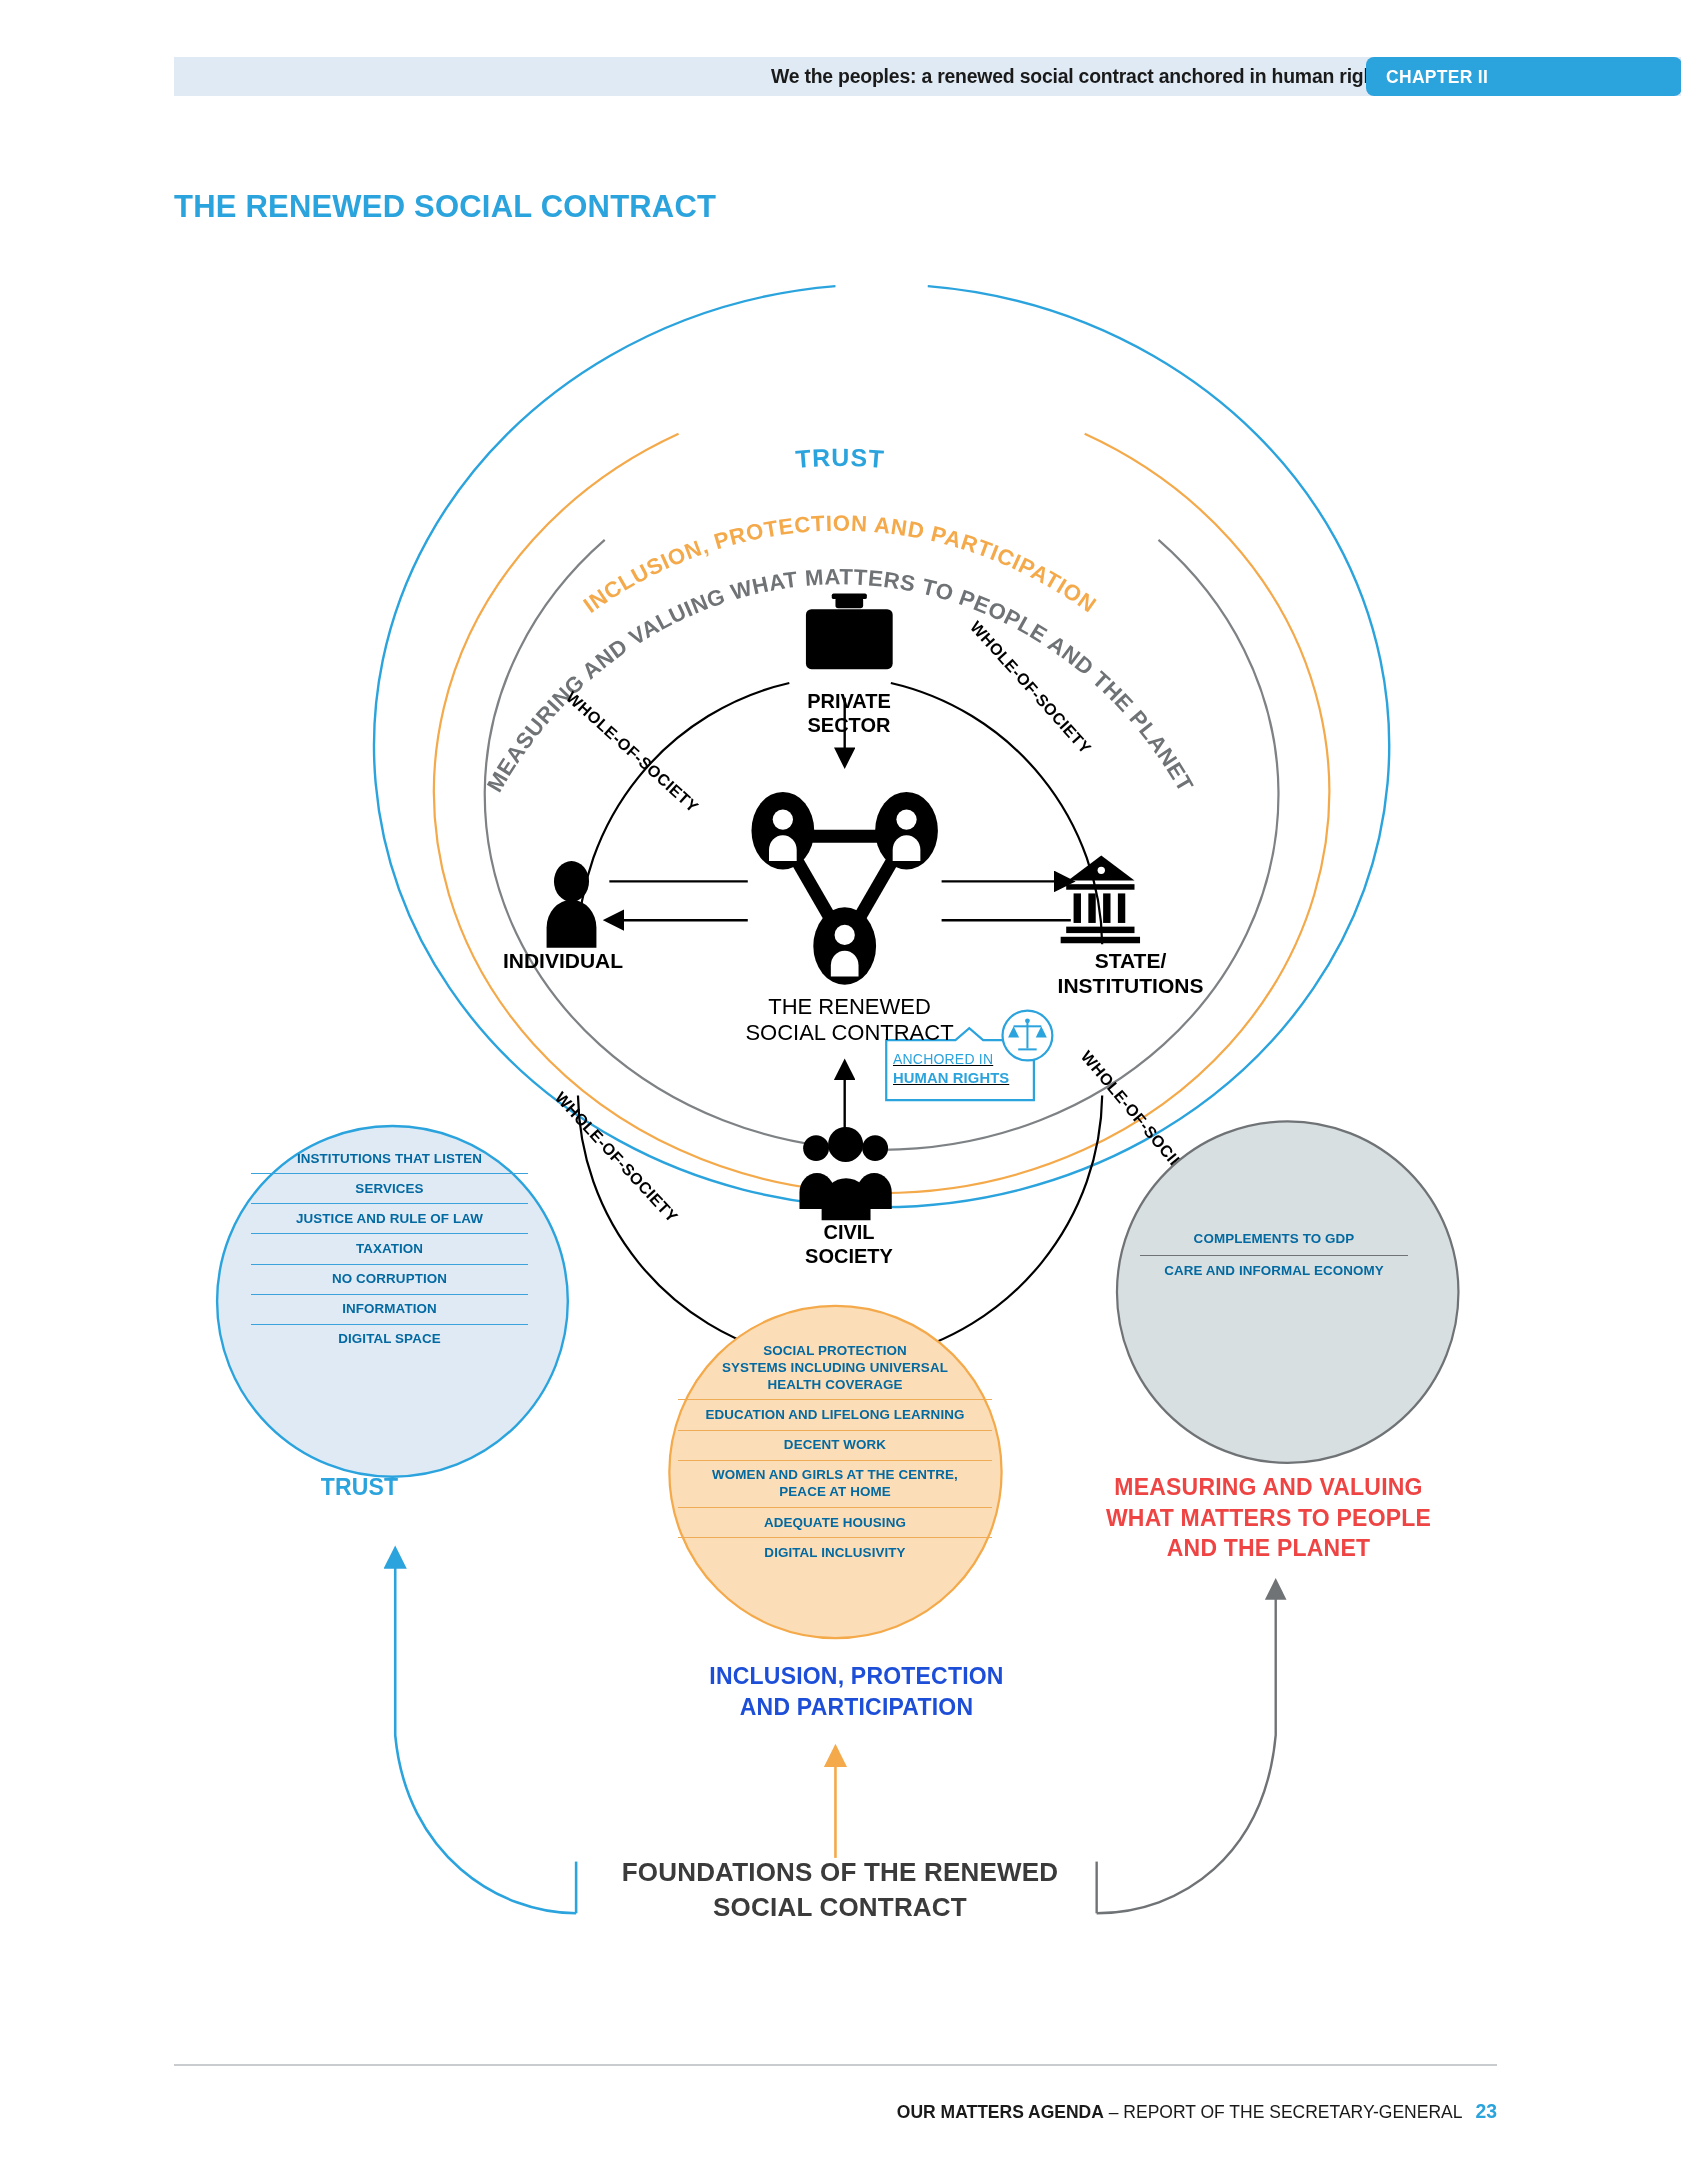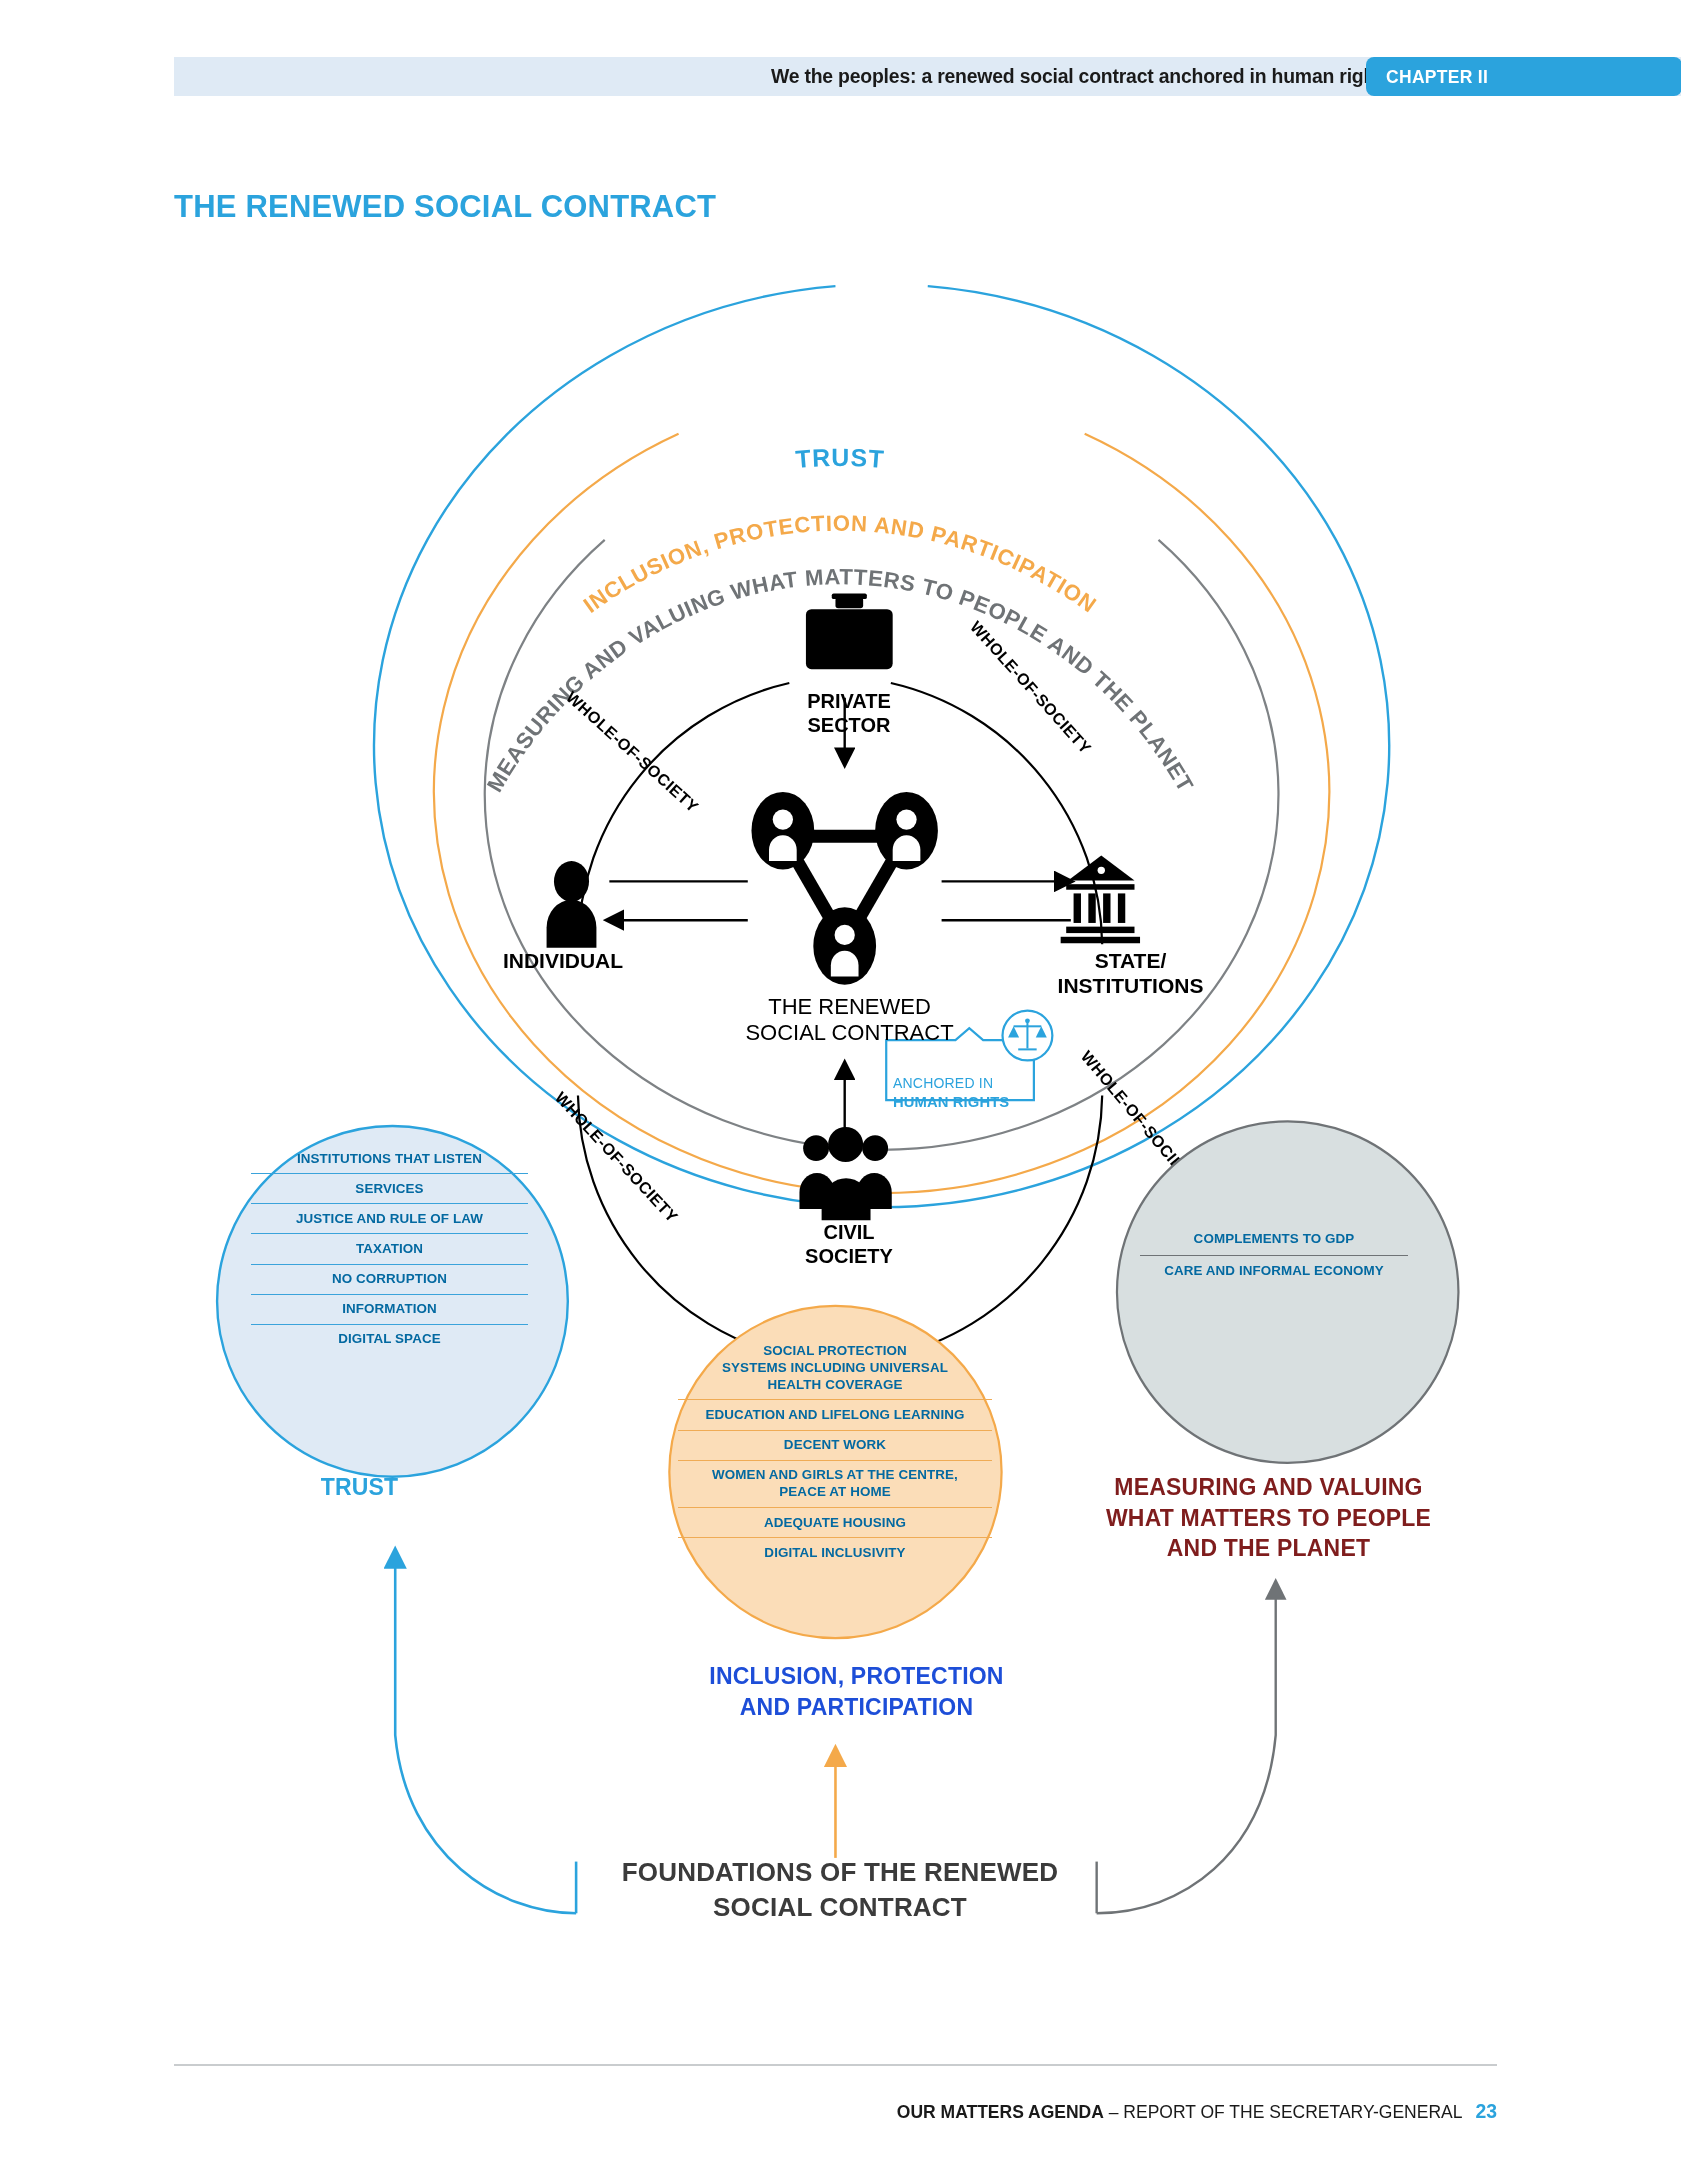--- a/index.html
+++ b/index.html
@@ -26,33 +26,33 @@
 
   #blue-panel{left:251px;top:1144px;width:277px;}
   #orange-panel{left:678px;top:1336px;width:314px;}
   #gray-panel{left:1140px;top:1223px;width:268px;}
   #gray-panel .circ-row{padding:6.5px 0 8.3px;}
 
   
   .leg-label{position:absolute;text-align:center;font-weight:700;letter-spacing:0.2px;line-height:1.33;}
   #label-trust-bottom{left:258px;top:1472px;width:203px;font-size:23px;color:#2ba3dd;}
   #label-inclusion-bottom{left:612px;top:1661px;width:489px;font-size:23px;color:#1d4ed8;}
-  #label-measuring-bottom{left:1084px;top:1472px;width:369px;font-size:23px;color:#7f1d1d;}
+  #label-measuring-bottom{left:1084px;top:1472px;width:369px;font-size:23px;color:#ef4444;}
   #label-foundations{left:554px;top:1855px;width:572px;font-size:26px;color:#3b3b3b;}
 
   
   .node-label{position:absolute;text-align:center;font-weight:700;color:#000;line-height:1.2;margin-top:20px;}
   #label-private{left:738px;top:669px;width:222px;font-size:20px;}
   #label-individual{left:443px;top:928px;width:240px;font-size:21px;}
   #label-state{left:1006px;top:928px;width:249px;font-size:21px;}
   #label-civil{left:738px;top:1200px;width:222px;font-size:20px;}
   #label-center{left:665px;top:974px;width:369px;font-size:22px;font-weight:400;}
 
   
-  #anchor-box-text{position:absolute;left:893px;top:1075px;width:129px;text-align:left;line-height:1.25;}
+  #anchor-box-text{position:absolute;left:893px;top:1051px;width:129px;text-align:left;line-height:1.25;text-decoration:underline;}
   #anchor-box-text .l1{font-size:14px;font-weight:400;color:#2ba3dd;letter-spacing:0.2px;}
   #anchor-box-text .l2{font-size:14.8px;font-weight:700;color:#2ba3dd;letter-spacing:0.1px;}
 
   
   #footer-rule{position:absolute;left:174px;top:2064px;width:1323px;height:1.8px;background:#c9ccce;}
   #footer{position:absolute;right:185px;top:2100px;font-size:17.5px;color:#1a1a1a;white-space:nowrap;}
   #footer b{font-weight:700;}
   #footer .pg{color:#2ba3dd;font-weight:700;margin-left:13px;font-size:19.4px;}
 </style>
 </head>

